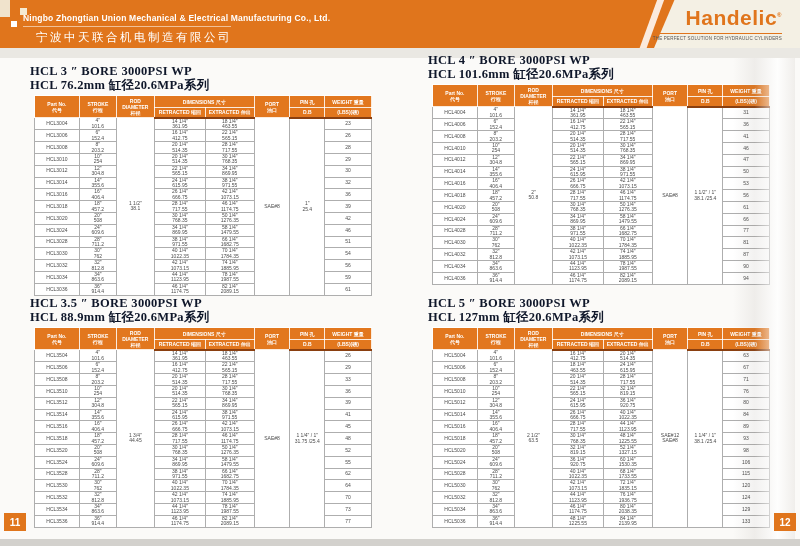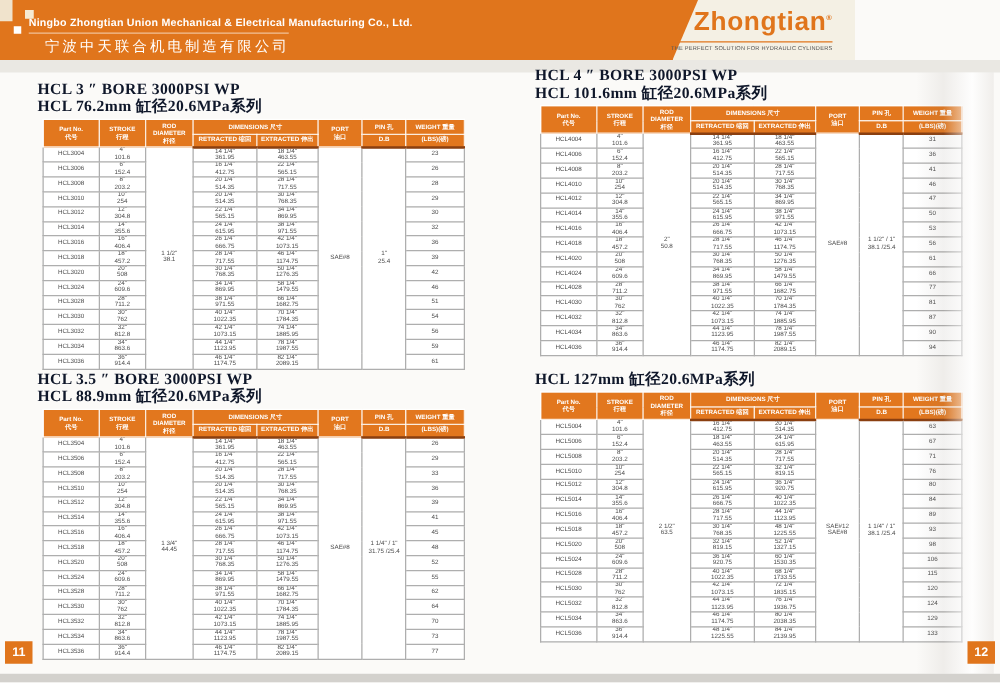--- a/index.html
+++ b/index.html
@@ -1,20 +1,20 @@
 <!DOCTYPE html>
 <html><head>
 <meta charset="utf-8">
 <style>
   *{margin:0;padding:0;box-sizing:border-box}
   html,body{width:800px;height:546px}
   body{position:relative;background:#fbfaf8;font-family:"Liberation Sans",sans-serif;overflow:hidden}
 
   
-  .top-bar{position:absolute;left:0;top:0;width:684px;height:48px;background:#e0751c}
+  .top-bar{position:absolute;left:0;top:0;width:800px;height:48px;background:#e0751c}
   .sub-strip{position:absolute;left:0;top:48px;width:800px;height:10px;background:#eae8e3}
   .sq1{position:absolute;left:0;top:0;width:10px;height:17px;background:#f0e3cc}
   .sq2{position:absolute;left:20px;top:8px;width:7px;height:7px;background:#f5ead2}
   .sq3{position:absolute;left:11px;top:21px;width:6px;height:6px;background:#ffffff}
   .company-en{position:absolute;left:23px;top:13px;color:#fff;font-size:8.5px;font-weight:bold;letter-spacing:.2px;white-space:nowrap}
   .company-divider{position:absolute;left:23px;top:26px;width:208px;height:1px;background:rgba(255,255,255,.55)}
   .company-cn{position:absolute;left:36px;top:30px;color:#fff;font-size:11.5px;font-weight:normal;letter-spacing:2.5px;white-space:nowrap}
   .logo-slash{position:absolute;left:648px;top:-2px;width:7px;height:54px;background:rgba(255,255,255,.85);transform:skewX(-20deg)}
   .logo-plate{position:absolute;right:0;top:0;width:146px;height:48px;background:#f4f0e4;clip-path:polygon(14% 0,100% 0,100% 100%,0 100%)}
   .brand{position:absolute;right:18px;top:6px;font-size:21px;font-weight:bold;color:#e0751c;letter-spacing:.5px;white-space:nowrap}
@@ -43,21 +43,21 @@
 
 <div class="top-bar">
   <div class="sq1"></div>
   <div class="sq2"></div>
   <div class="sq3"></div>
   <div class="company-en">Ningbo Zhongtian Union Mechanical &amp; Electrical Manufacturing Co., Ltd.</div>
   <div class="company-divider"></div>
   <div class="company-cn">宁波中天联合机电制造有限公司</div>
   <div class="logo-slash"></div>
   <div class="logo-plate"></div>
-  <div class="brand"><span>Zhongtian</span><span class="reg">®</span></div>
+  <div class="brand"><span>Handelic</span><span class="reg">®</span></div>
   <div class="tagline">THE PERFECT SOLUTION FOR HYDRAULIC CYLINDERS</div>
 </div>
 <div class="sub-strip"></div>
 
 <section class="spec-section" style="left:30px;top:64px">
   <div class="sec-title">HCL 3 ″ BORE 3000PSI WP</div>
   <div class="sec-title">HCL 76.2mm 缸径20.6MPa系列</div>
   <table class="spec-table">
     <colgroup>
         <col style="width:13.3%">
@@ -1129,20 +1129,21 @@
           </td>
           <td>
             <div>77</div>
           </td>
         </tr>
       </tbody>
   </table>
 </section>
 
 <section class="spec-section" style="left:428px;top:296px">
+  <div class="sec-title">HCL 5 ″ BORE 3000PSI WP</div>
   <div class="sec-title">HCL 127mm 缸径20.6MPa系列</div>
   <table class="spec-table">
     <colgroup>
         <col style="width:13.3%">
         <col style="width:11%">
         <col style="width:11.3%">
         <col style="width:15.1%">
         <col style="width:14.5%">
         <col style="width:10.6%">
         <col style="width:10.3%">

